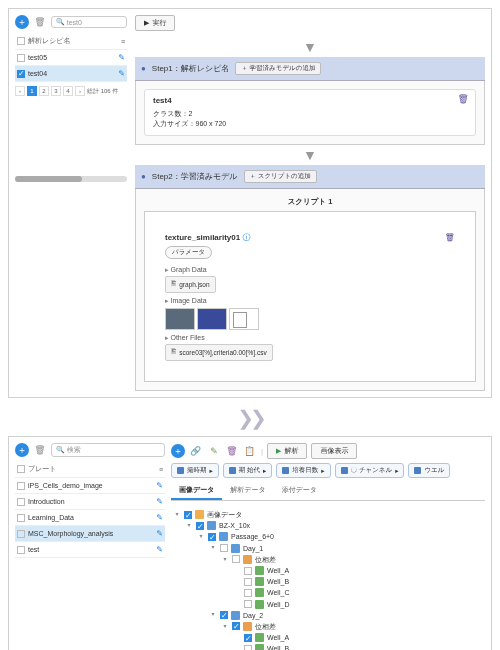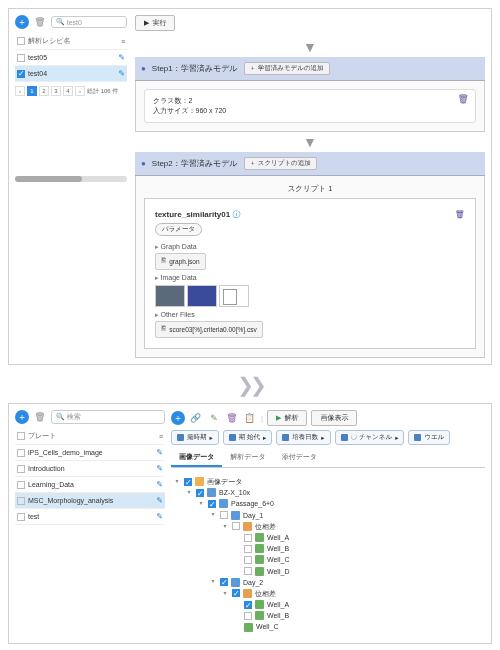--- a/index.html
+++ b/index.html
@@ -26,22 +26,22 @@
 .pager .pg.cur { background: #2b8ae2; color: #fff; border-color: #2b8ae2; }
 .title-bar { font-size: 10px; color: #444; padding: 2px 4px; margin-bottom: 4px; }
 .btn { border: 1px solid #bbb; border-radius: 2px; padding: 2px 8px; font-size: 7px; background: #f7f7f7; display: inline-flex; align-items: center; gap: 3px; cursor: pointer; }
 .arrow-down { text-align: center; color: #999; font-size: 14px; margin: 2px 0; }
 .step-head { background: #cdd8ef; padding: 5px 6px; font-size: 8px; color: #333; display: flex; align-items: center; gap: 6px; border-bottom: 1px solid #aab; }
 .step-head .step-btn { background: #f2f2f6; border: 1px solid #bbb; padding: 1px 5px; font-size: 6.5px; border-radius: 2px; }
 .step-body { border: 1px solid #ccc; border-top: none; padding: 8px; background: #fafafa; }
 .model-card { background: #fff; border: 1px solid #ddd; border-radius: 3px; padding: 6px 8px; font-size: 7px; position: relative; }
 .model-card .mname { font-weight: bold; font-size: 8px; margin-bottom: 4px; }
 .model-card .del { position: absolute; top: 4px; right: 6px; color: #5a4a9a; font-size: 9px; }
-.script-block { border: 1px solid #ccc; background: #fff; padding: 10px; }
-.script-title { text-align: center; font-size: 7.5px; font-weight: normal; margin-bottom: 4px; }
+.script-block { border: 1px solid #ccc; background: #fff; padding: 20px; }
+.script-title { text-align: center; font-size: 7.5px; font-weight: bold; margin-bottom: 4px; }
 .sname { font-size: 8px; font-weight: bold; color: #333; }
 .info-i { color: #2b8ae2; font-size: 8px; }
 .sub-btn { border: 1px solid #bbb; border-radius: 8px; padding: 1px 6px; font-size: 6.5px; background: #f8f8f8; display: inline-block; margin: 3px 0; }
 .sect { font-size: 7px; color: #555; margin-top: 4px; }
 .sect::before { content: "▸ "; color: #888; }
 .file-chip { border: 1px solid #ccc; border-radius: 2px; padding: 2px 5px; font-size: 6.5px; background: #f4f4f4; display: inline-flex; align-items: center; gap: 3px; margin-top: 2px; max-width: 100%; overflow: hidden; white-space: nowrap; }
 .thumbs { display: flex; gap: 2px; margin-top: 3px; }
 .thumb { width: 30px; height: 22px; border: 1px solid #ccc; }
 .t1 { background: #5a6a7a; }
 .t2 { background: #3a4a9a; }
@@ -117,26 +117,27 @@
     <div class="main">
       <div class="btn" style="margin-bottom:6px;">
         <span>▶</span>
         <span>実行</span>
       </div>
       <div class="arrow-down">▼</div>
 
       <div>
         <div class="step-head">
           <span style="color:#4a6ab0;">●</span>
-          <span>Step1：学習済みモデル</span>
+          <span>Step1：解析レシピ名</span>
           <span class="step-btn">＋ 学習済みモデルの追加</span>
         </div>
         <div class="step-body">
           <div class="model-card">
             <span class="del">🗑</span>
+            <div class="mname">test4</div>
             <div>クラス数：2</div>
             <div>入力サイズ：960 x 720</div>
           </div>
         </div>
       </div>
 
       <div class="arrow-down">▼</div>
 
       <div>
         <div class="step-head">

